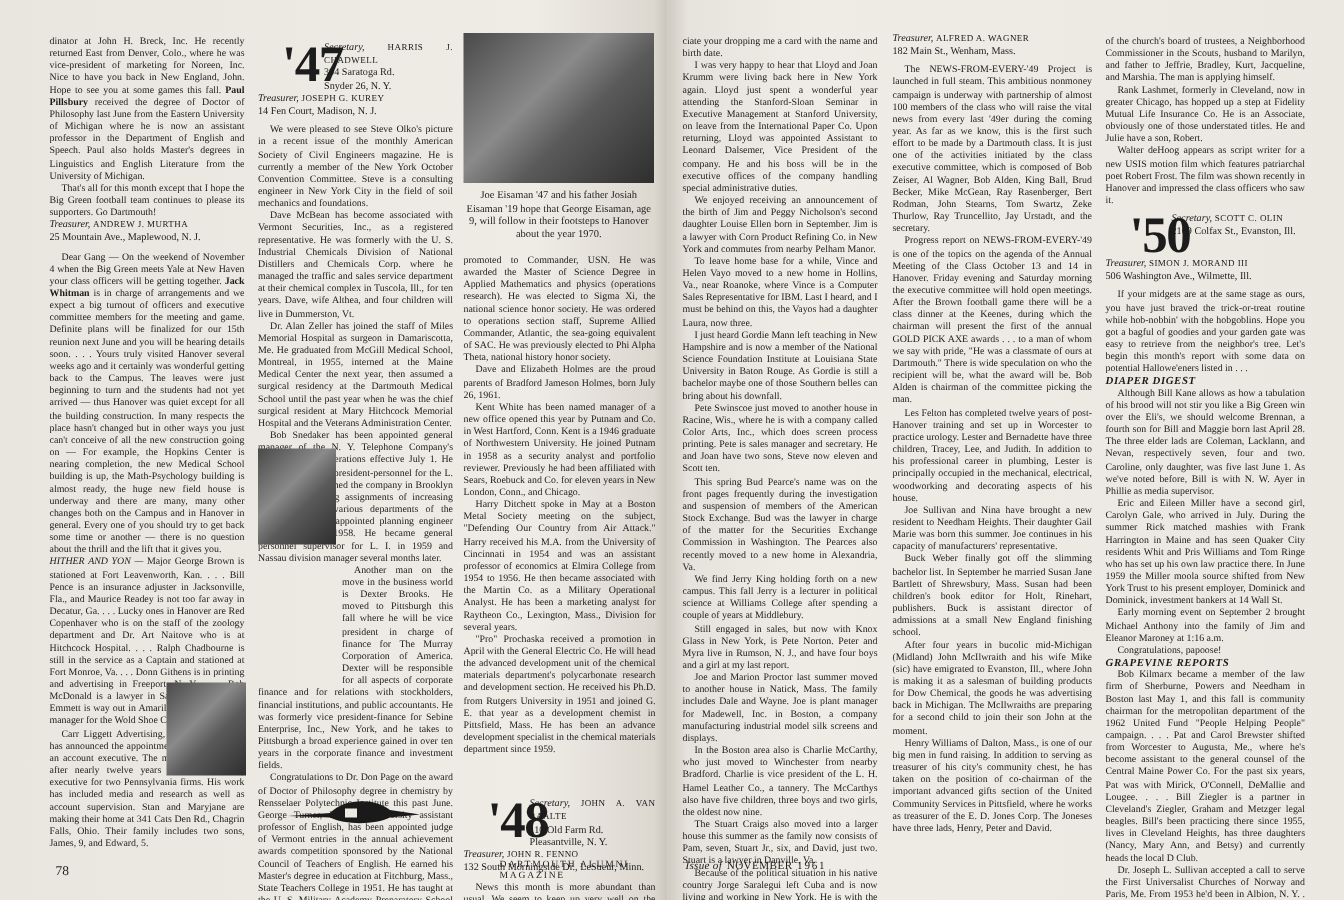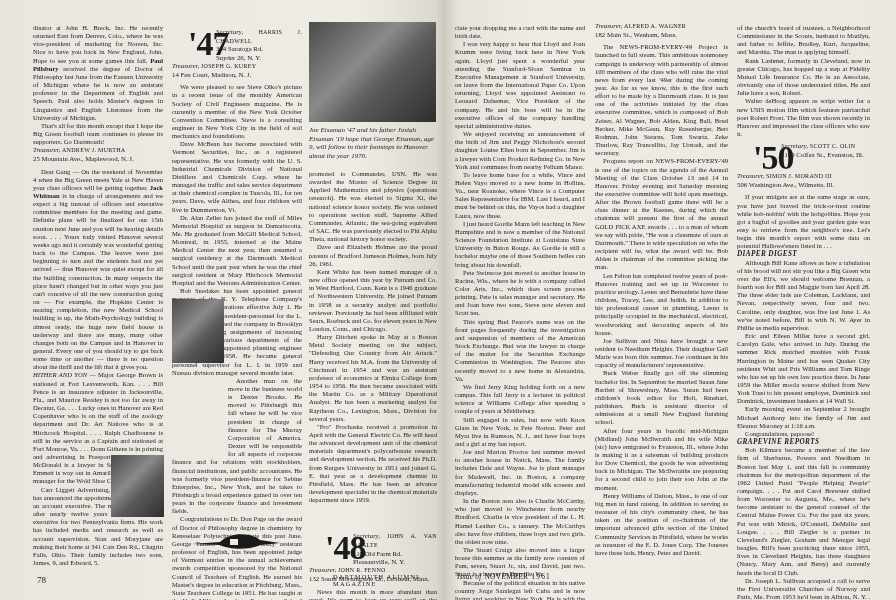--- a/index.html
+++ b/index.html
@@ -13,21 +13,21 @@
   .col p.noind{text-indent:0;}
   b{font-weight:bold;}
   .hdr{position:relative;height:44px;margin-top:4px;}
   .yr{position:absolute;left:16px;top:-4px;font-size:34px;font-weight:bold;line-height:40px;letter-spacing:-1px;}
   .addr{position:absolute;left:44px;top:0;font-size:6.8px;line-height:8.6px;}
   .addr i{font-style:italic;}
   .sc{font-variant:small-caps;font-size:6px;letter-spacing:.3px;}
   .treas{font-size:6.8px;line-height:8.6px;margin:0 0 4px 0;}
   .sub{font-style:italic;font-size:7.2px;letter-spacing:.4px;margin:5px 0 2px 0;text-indent:0!important;font-weight:bold;}
   .photo{background:linear-gradient(135deg,#4a4a4a,#8a8a8a 40%,#5a5a5a 60%,#2e2e2e);position:absolute;}
-  .caption{position:absolute;font-style:italic;font-size:7px;line-height:8.6px;}
+  .caption{position:absolute;font-size:7px;line-height:8.6px;text-align:center;}
   .folio{position:absolute;font-size:9px;}
   .footer{position:absolute;font-size:7.4px;letter-spacing:1.2px;}
   .footer i{letter-spacing:.2px;}
   .logo{position:absolute;left:190px;top:530px;width:92px;height:20px;}
 </style>
 </head>
 <body>
 
 <div class="spread">
 

